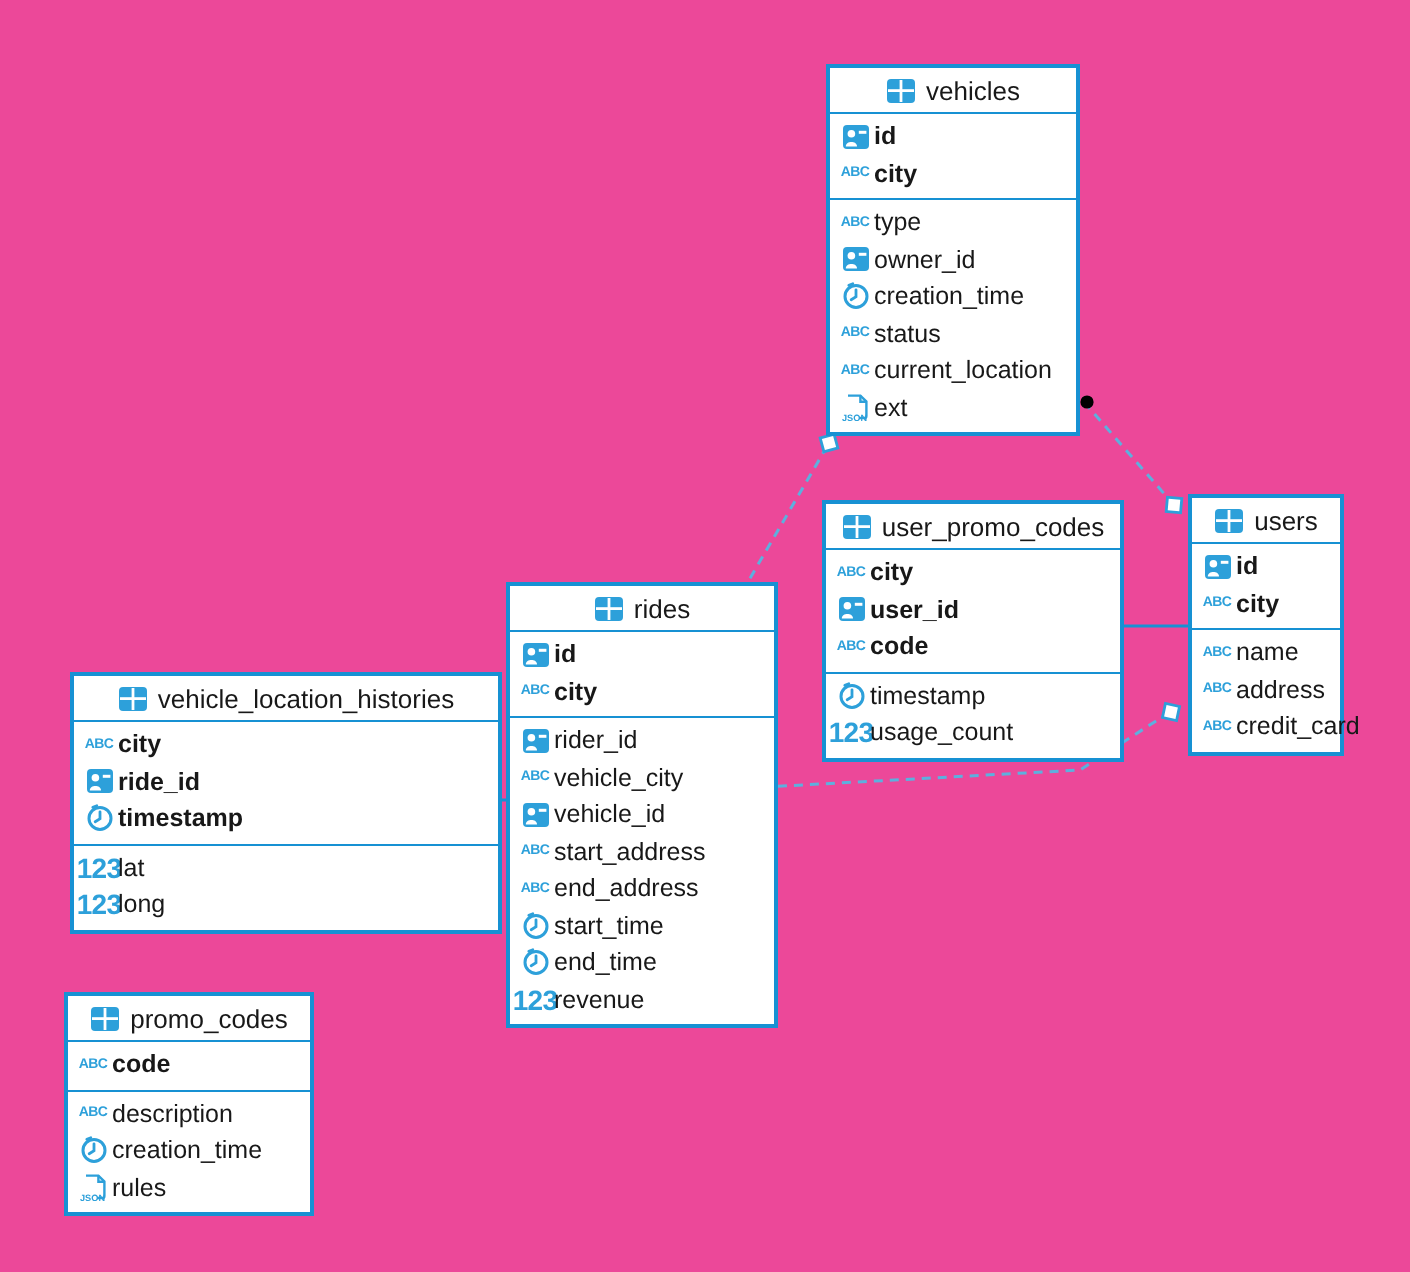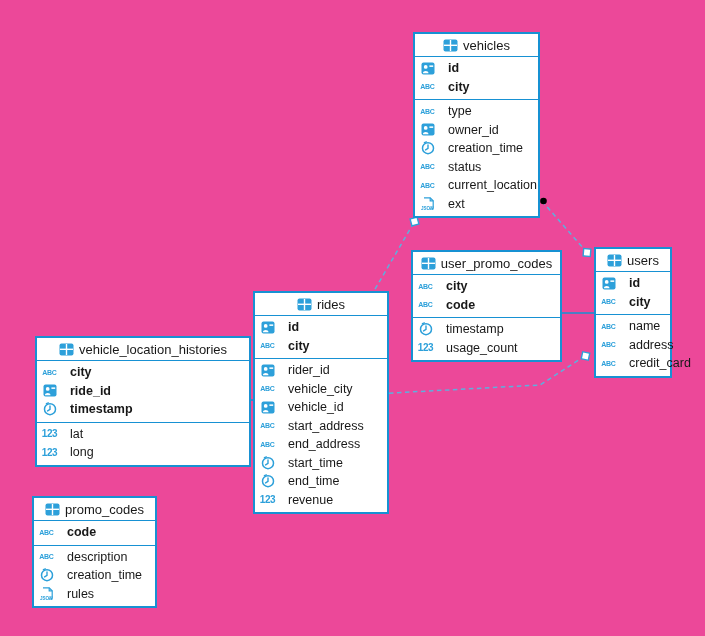--- a/index.html
+++ b/index.html
@@ -11,24 +11,24 @@
   html,body{margin:0;padding:0;background:#ffffff;}
   body{width:705px;height:636px;font-family:"Liberation Sans",sans-serif;color:var(--text);}
   .canvas{position:relative;width:705px;height:636px;background:#ec4899;overflow:hidden;}
   svg.connlayer{position:absolute;left:0;top:0;width:705px;height:636px;}
   .tbl{position:absolute;background:#fff;border:2px solid var(--border);box-sizing:border-box;}
   .tbl-header{height:22px;display:flex;align-items:center;justify-content:center;gap:5px;
     border-bottom:1.5px solid var(--border);font-size:13px;padding:0 5px;white-space:nowrap;}
   .sec{padding:2px 0 3px;}
   .sec.keys{border-bottom:1.5px solid var(--border);}
   .sec.keys .colname{font-weight:700;}
-  .row{display:flex;align-items:center;gap:13px;height:18.5px;padding:0 5px;font-size:12.5px;white-space:nowrap;}
+  .row{display:flex;align-items:center;gap:2px;height:18.5px;padding:0 5px;font-size:12.5px;white-space:nowrap;}
   .icon{width:15px;flex:0 0 15px;display:flex;align-items:center;justify-content:center;}
   .abc{font-size:7px;font-weight:800;color:var(--iconblue);letter-spacing:-0.3px;}
-  .n123{font-size:10px;font-weight:700;color:var(--iconblue);letter-spacing:-0.4px;}
+  .n123{font-size:14px;font-weight:700;color:var(--iconblue);letter-spacing:-0.4px;}
   .colname{overflow:visible;}
   path.rel{fill:none;stroke-width:1.5px;}
   path.rel.solid{stroke:var(--border);}
   path.rel.dashed{stroke:var(--dashed);stroke-dasharray:4.5 3.5;}
 </style>
 </head>
 <body>
 
 <div class="canvas">
   <svg class="connlayer" id="connlayer" viewBox="0 0 705 636" xmlns="http://www.w3.org/2000/svg">
@@ -148,20 +148,31 @@
         </div>
         <div class="sec keys">
           <div class="row">
             <span class="icon">
               <span class="abc">ABC</span>
             </span>
             <span class="colname">city</span>
           </div>
           <div class="row">
             <span class="icon">
+              <svg width="14" height="13" viewBox="0 0 14 13">
+                <rect x="0.5" y="0.5" width="13" height="12" rx="2" fill="#2da0da"></rect>
+                <circle cx="4.7" cy="4.9" r="1.9" fill="#fff"></circle>
+                <path d="M1.9 11.2 C1.9 8.3 7.5 8.3 7.5 11.2 Z" fill="#fff"></path>
+                <rect x="8.4" y="3.4" width="3.8" height="1.5" fill="#fff"></rect>
+              </svg>
+            </span>
+            <span class="colname">user_id</span>
+          </div>
+          <div class="row">
+            <span class="icon">
               <span class="abc">ABC</span>
             </span>
             <span class="colname">code</span>
           </div>
         </div>
         <div class="sec">
           <div class="row">
             <span class="icon">
               <svg width="14" height="14" viewBox="0 0 14 14">
                 <circle cx="7" cy="7.2" r="5.5" fill="none" stroke="#2da0da" stroke-width="1.5"></circle>

